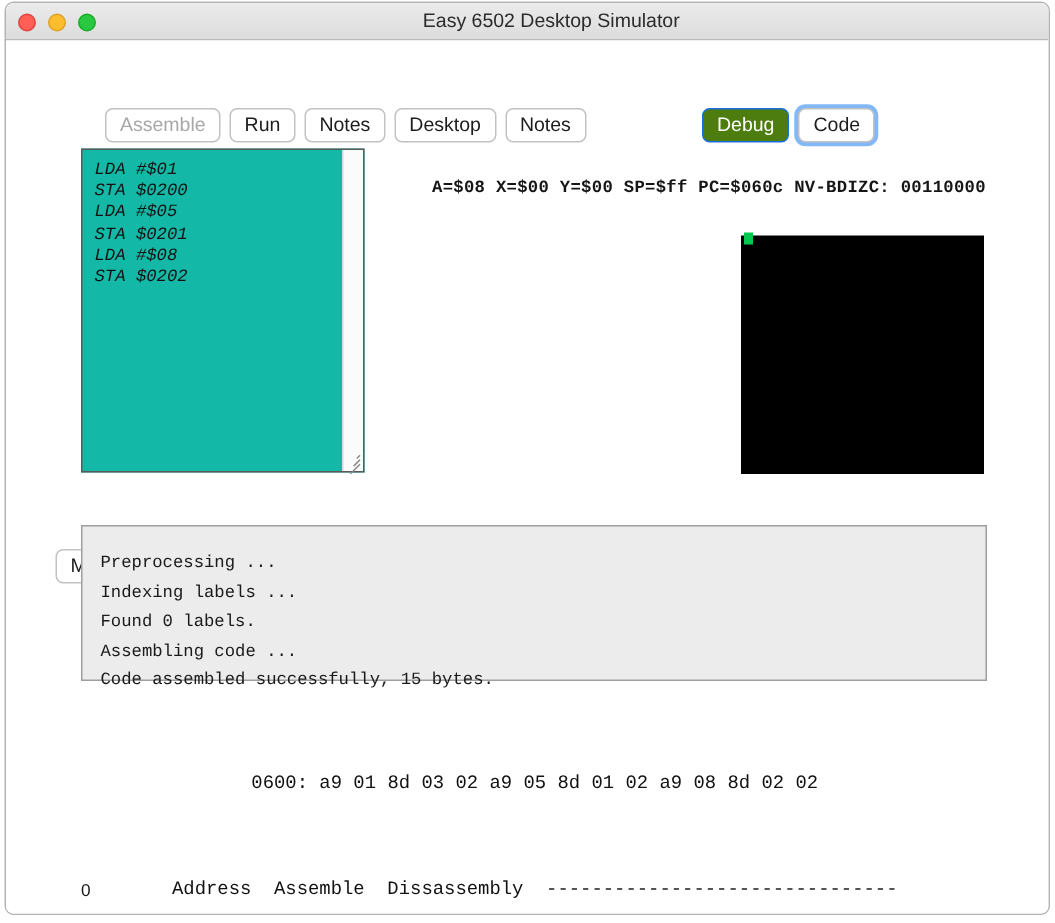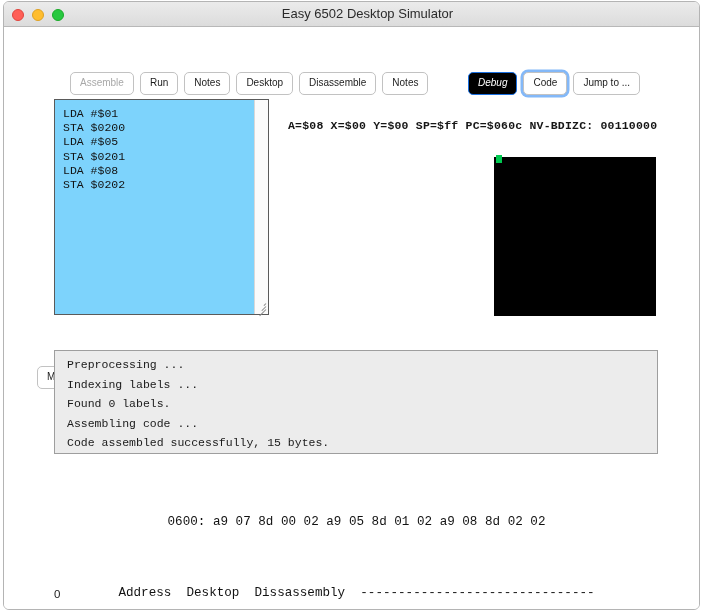--- a/index.html
+++ b/index.html
@@ -71,60 +71,60 @@
   .toolbar {
     position: absolute;
     left: 66px;
     top: 45px;
     display: flex;
     align-items: center;
     gap: 6px;
   }
   .btn {
     font-family: "Liberation Sans", sans-serif;
-    font-size: 10px;
+    font-size: 13px;
     color: #1c1c1c;
     background: #ffffff;
     border: 1px solid #c2c2c2;
     border-radius: 5px;
     padding: 3px 9px 4px 9px;
     line-height: 14px;
     white-space: nowrap;
     box-sizing: border-box;
   }
   .btn.disabled { color: #a8a8a8; }
 
   .toolbar-right {
     position: absolute;
     left: 464px;
     top: 45px;
     display: flex;
     align-items: center;
     gap: 6px;
   }
   .btn.primary {
-    background: #000000;
+    background: #4d7c0f;
     border-color: #1a6fe0;
     color: #ffffff;
-    font-style: italic;
   }
   .btn.focused {
     box-shadow: 0 0 0 2.5px rgba(90,160,245,0.75);
   }
 
   
   .editor-wrap {
     position: absolute;
     left: 50px;
     top: 72px;
-    width: 215px;
+    width: 189px;
     height: 216px;
     border: 1px solid #5a5a5a;
-    background: #7dd3fc;
-    box-sizing: border-box;
+    background: #14b8a6;
+    box-sizing: border-box;
+    font-style: italic;
   }
   .editor-text {
     position: absolute;
     left: 8px;
     top: 7px;
     right: 22px;
     font-family: "Liberation Mono", monospace;
     font-size: 11.5px;
     line-height: 14.2px;
     color: #121212;
@@ -205,21 +205,21 @@
     top: 323px;
     width: 604px;
     height: 104px;
     background: #ececec;
     border: 1px solid #9e9e9e;
     box-sizing: border-box;
   }
   .console-text {
     position: absolute;
     left: 12px;
-    top: 4px;
+    top: 15px;
     font-family: "Liberation Mono", monospace;
     font-size: 11.5px;
     line-height: 19.5px;
     color: #1a1a1a;
     white-space: pre;
   }
 
   
   .dump {
     position: absolute;
@@ -259,28 +259,26 @@
     <div class="title-text">Easy 6502 Desktop Simulator</div>
   </div>
 
   <div class="content">
 
     <div class="toolbar">
       <div class="btn disabled">Assemble</div>
       <div class="btn">Run</div>
       <div class="btn">Notes</div>
       <div class="btn">Desktop</div>
-      <div class="btn">Disassemble</div>
       <div class="btn">Notes</div>
     </div>
 
     <div class="toolbar-right">
       <div class="btn primary">Debug</div>
       <div class="btn focused">Code</div>
-      <div class="btn">Jump to ...</div>
     </div>
 
     <div class="editor-wrap">
       <div class="editor-text">LDA #$01
 STA $0200
 LDA #$05
 STA $0201
 LDA #$08
 STA $0202</div>
       <div class="editor-scrollbar"></div>
@@ -301,21 +299,21 @@
 
     <div class="console">
       <div class="console-text">Preprocessing ...
 Indexing labels ...
 Found 0 labels.
 Assembling code ...
 Code assembled successfully, 15 bytes.</div>
     </div>
 
     <div class="dump">
-      <span class="dump-line">0600: a9 07 8d 00 02 a9 05 8d 01 02 a9 08 8d 02 02</span>
-      <span class="dump-line">Address  Desktop  Dissassembly  -------------------------------</span>
+      <span class="dump-line">0600: a9 01 8d 03 02 a9 05 8d 01 02 a9 08 8d 02 02</span>
+      <span class="dump-line">Address  Assemble  Dissassembly  -------------------------------</span>
       
     </div>
 
     <div class="footer-zero">0</div>
 
   </div>
 </div>
 
 </body></html>

